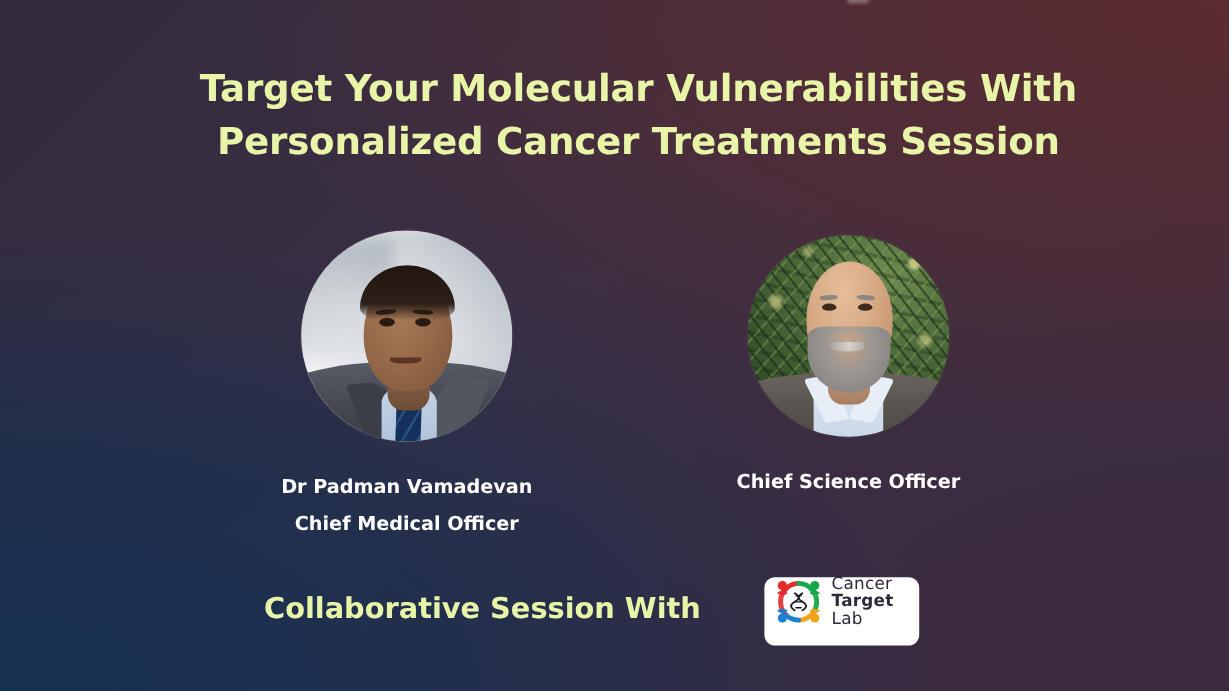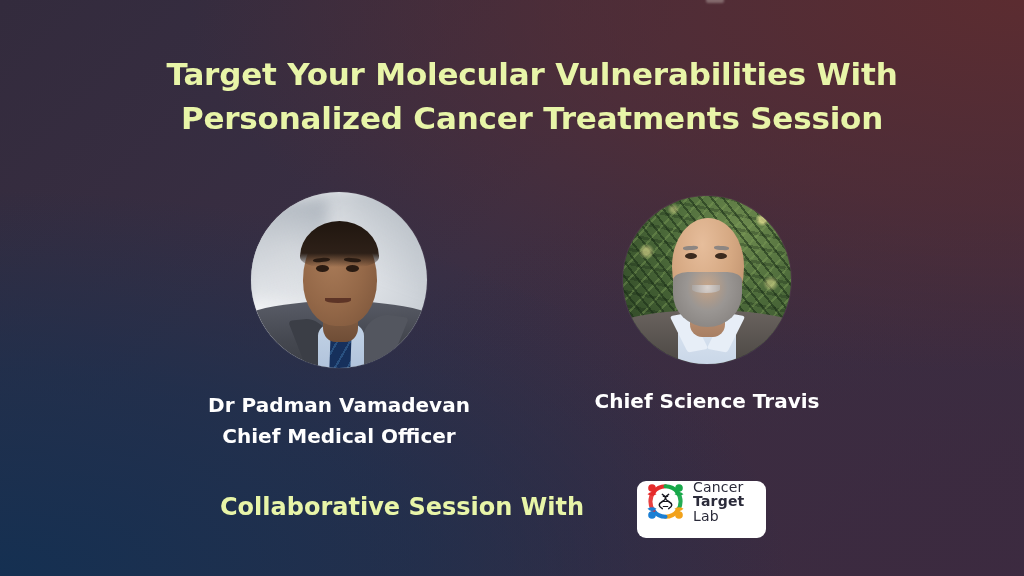--- a/index.html
+++ b/index.html
@@ -255,21 +255,21 @@
     position: absolute; left: 41%; top: 53%; width: 17%; height: 4.5%;
     background: #f0e7e2;
     border-radius: 0 0 70% 70%;
   }
 
   
   .name-block { margin-top: 22px; }
   .speaker-name, .speaker-role {
     color: #ffffff;
     font-weight: bold;
-    font-size: 20px;
+    font-size: 16px;
     line-height: 31px;
     white-space: nowrap;
   }
 
   
   .footer {
     position: absolute;
     left: 0;
     top: 478px;
     width: 1024px;
@@ -370,21 +370,21 @@
           <div class="pb-head"></div>
           <div class="pb-brow l"></div>
           <div class="pb-brow r"></div>
           <div class="pb-eye l"></div>
           <div class="pb-eye r"></div>
           <div class="pb-smile"></div>
           <div class="pb-beard"></div>
         </div>
       </div>
       <div class="name-block">
-        <div class="speaker-role">Chief Science Travis</div>
+        <div class="speaker-role">Chief Science Officer</div>
       </div>
     </div>
 
   </div>
 
   <div class="footer">
 
     <div class="collab-text">Collaborative Session With</div>
 
     <div class="logo-card">

